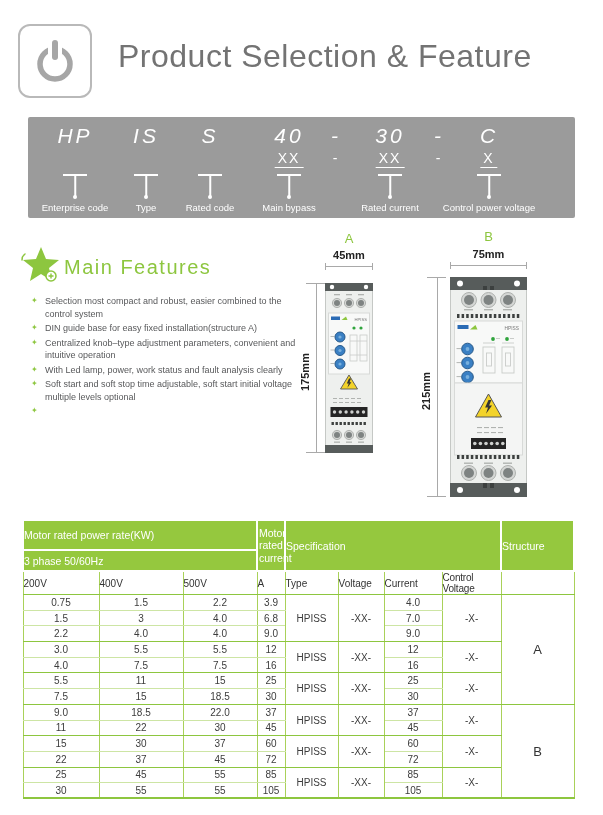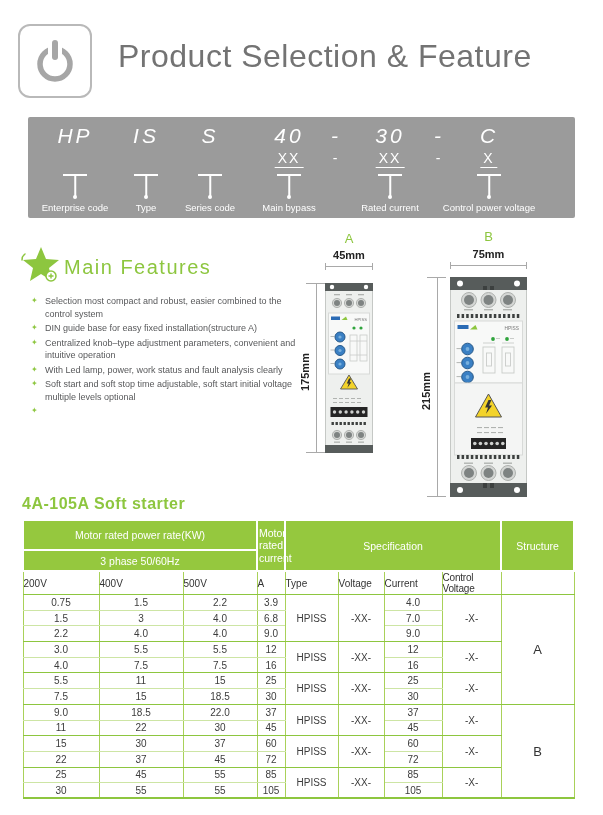--- a/index.html
+++ b/index.html
@@ -50,21 +50,21 @@
   .dim-h { position:absolute; font-size:11px; font-weight:bold; color:#222;
            transform:rotate(-90deg); transform-origin:center; white-space:nowrap; }
   .devsvg { position:absolute; }
 
   
   .table-title { position:absolute; left:22px; top:495px; font-size:16px; font-weight:bold;
                  color:#8dc63f; letter-spacing:0.5px; }
   table.sel { position:absolute; left:22px; top:519px; width:551px; border-collapse:collapse;
               table-layout:fixed; border-bottom:2px solid #8dc63f; }
   table.sel th { background:#95c83e; color:#fff; font-weight:400; font-size:10.5px;
-                 border:2px solid #fff; text-align:center; }
+                 border:2px solid #fff; text-align:left; }
   tr.h1 th { height:30px; }
   tr.h2 th { height:21px; }
   th.mrc { font-size:8px; line-height:1.2; padding:0 1px; }
   tr.subh td { background:#fff; color:#333; font-size:10px; text-align:left; height:17px;
                border:1px solid #a9d159; border-bottom:1.6px solid #8dc63f; }
   tr.subh td.cv { font-size:10px; letter-spacing:-0.2px; }
   tbody td { font-size:10px; color:#3c3c3c; text-align:center; height:15.7px;
              border-left:1px solid #a9d159; border-right:1px solid #a9d159;
              border-bottom:1px solid #cde5a4; }
   tbody td.rs { border-bottom:1.6px solid #8dc63f; }
@@ -98,21 +98,21 @@
         <div class="tbar"></div>
         <div class="stem"></div>
         <div class="dot"></div>
         <div class="lbl">Type</div>
       </div>
       <div class="seg" style="left: 182px;">
         <div class="code">S</div>
         <div class="tbar"></div>
         <div class="stem"></div>
         <div class="dot"></div>
-        <div class="lbl">Series code</div>
+        <div class="lbl">Rated code</div>
       </div>
       <div class="seg" style="left: 261px;">
         <div class="code">40</div>
         <div class="sub u">XX</div>
         <div class="tbar"></div>
         <div class="stem"></div>
         <div class="dot"></div>
         <div class="lbl">Main bypass</div>
       </div>
       <div class="seg" style="left: 308px;">
@@ -376,21 +376,20 @@
       <circle cx="58" cy="196" r="7.5" fill="#d4d6d4" stroke="#aeb1ae"></circle>
         <circle cx="58" cy="196" r="5" fill="#7e8382"></circle>
     </g>
     <rect x="0" y="206" width="77" height="14" fill="#575c5b"></rect>
     <circle cx="10" cy="213" r="3" fill="#fff"></circle>
       <circle cx="67" cy="213" r="3" fill="#fff"></circle>
     <rect x="33" y="206" width="4" height="5" fill="#3c403f"></rect>
       <rect x="40" y="206" width="4" height="5" fill="#3c403f"></rect>
   </svg>
 
-  <h3 class="table-title">4A-105A Soft starter</h3>
   <table class="sel">
     <colgroup>
       <col style="width:76px">
         <col style="width:84px">
         <col style="width:74px">
         <col style="width:28px">
       <col style="width:53px">
         <col style="width:46px">
         <col style="width:58px">
         <col style="width:59px">

